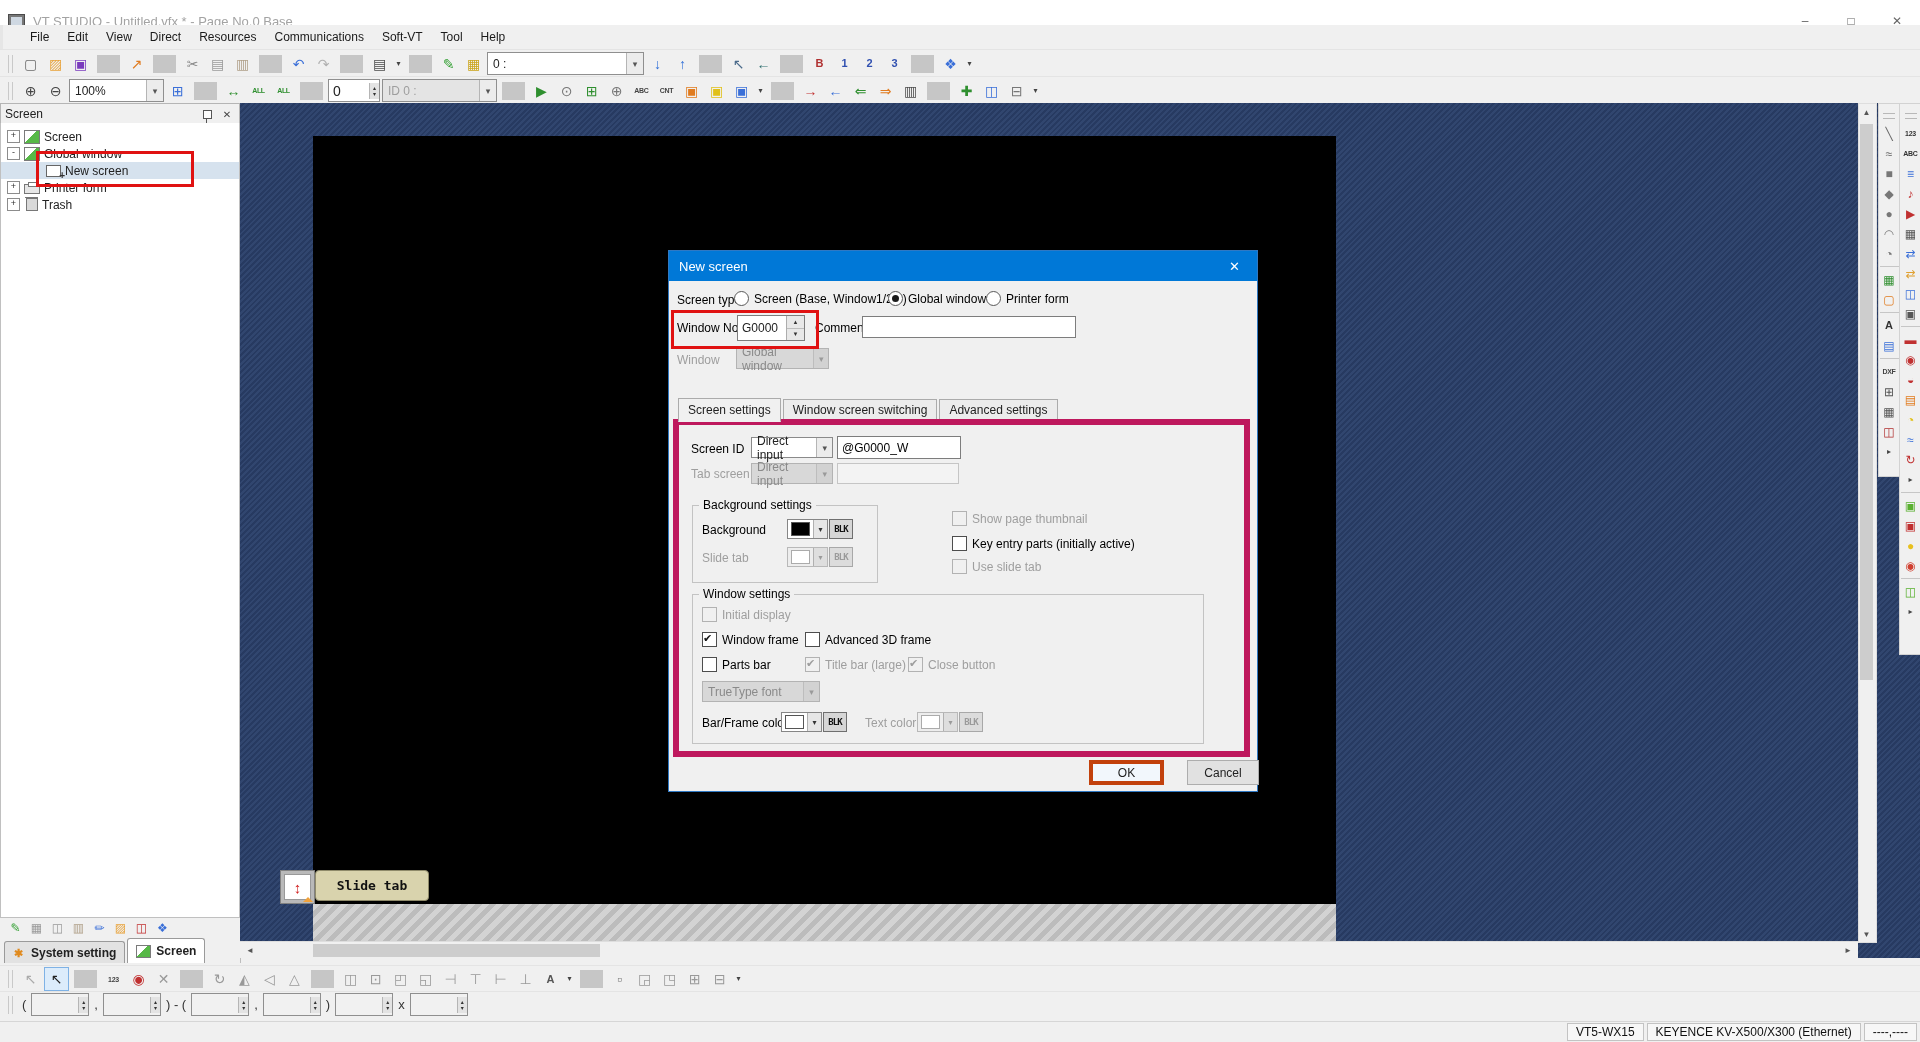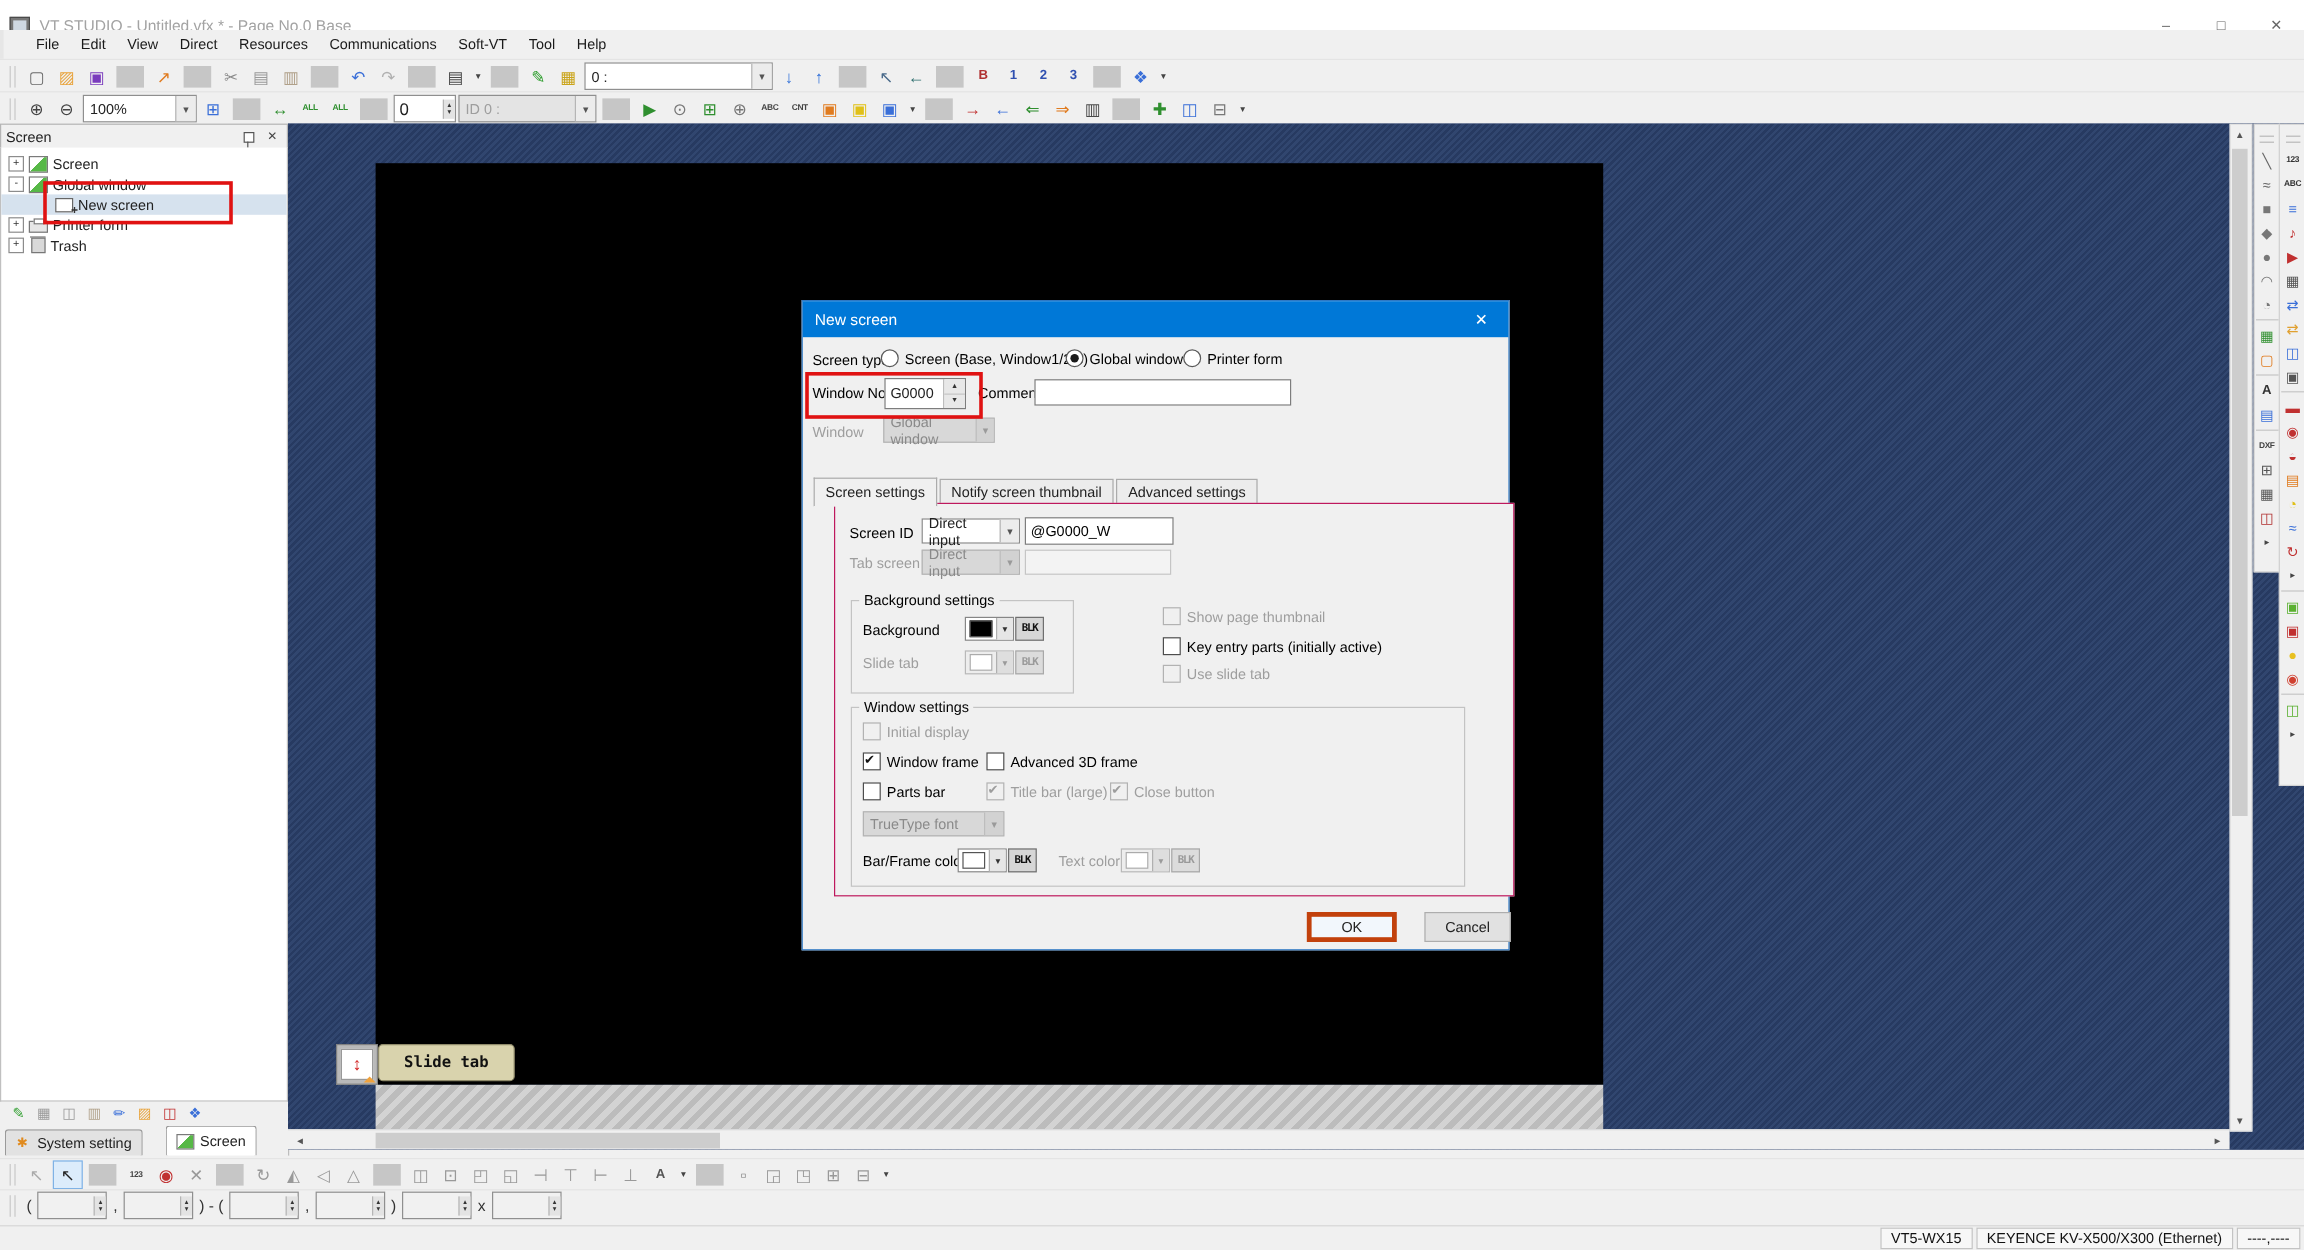--- a/index.html
+++ b/index.html
@@ -65,21 +65,21 @@
   .auto-icon{width:14px;height:12px;flex:none;position:relative;}
   .screen-icon,.screen-tab-icon{background:linear-gradient(135deg,#fff 45%,#57b847 45%);border:1px solid #7a7a7a;}
   .new-screen-icon{background:#fff;border:1px solid #666;width:13px;height:10px;}
   .new-screen-icon::after{content:"+";position:absolute;right:-5px;bottom:-5px;font-size:10px;font-weight:bold;color:#333;}
   .printer-icon{background:#e6e6e6;border:1px solid #777;height:8px;margin-top:2px;}
   .printer-icon::before{content:"";position:absolute;left:3px;top:-3px;width:7px;height:3px;background:#fff;border:1px solid #777;}
   .trash-icon{background:#d9d9d9;border:1px solid #777;width:10px;height:11px;margin-left:2px;}
   .trash-icon::before{content:"";position:absolute;left:-2px;top:-2px;width:13px;height:1px;background:#777;}
   .mini-toolbar{position:absolute;left:0;bottom:25px;height:20px;display:flex;align-items:center;gap:2px;padding-left:6px;}
   .mini-toolbar .tb{height:18px;min-width:19px;font-size:12px;}
-  .side-tabs{position:absolute;left:0;bottom:0;height:25px;display:flex;align-items:flex-end;padding-left:4px;gap:19px;}
+  .side-tabs{position:absolute;left:0;bottom:0;height:25px;display:flex;align-items:flex-end;padding-left:4px;gap:2px;font-weight:bold;}
   .stab{height:21px;display:inline-flex;align-items:center;gap:5px;padding:0 8px;border:1px solid #9a9a9a;border-bottom:none;
     background:#e2e2e2;border-radius:3px 3px 0 0;}
   .stab.active{background:#fff;height:24px;}
   .stab .auto-icon{width:13px;height:11px;}
   .gear-icon{width:12px;height:12px;}
   .gear-icon::after{content:"✱";color:#e08a1e;font-size:11px;line-height:12px;position:absolute;left:1px;top:0;}
 
   
   .canvas-area{position:absolute;left:240px;top:103px;width:1680px;height:855px;overflow:hidden;
     background:#2c4070;background-image:repeating-linear-gradient(135deg,#31466f 0 2px,#273a61 2px 4px);}
@@ -148,21 +148,21 @@
   .ddn{position:absolute;display:flex;align-items:center;justify-content:space-between;padding-left:5px;background:#fff;
     border:1px solid #8a8a8a;font-size:12px;box-sizing:border-box;}
   .ddn::after{content:"▾";width:15px;height:100%;display:flex;align-items:center;justify-content:center;
     background:#ececec;border-left:1px solid #b5b5b5;font-size:9px;color:#555;}
   .ddn.disd{background:#d8d8d8;color:#8a8a8a;border-color:#b3b3b3;}
   .ddn.disd::after{background:#d2d2d2;color:#9a9a9a;border-left-color:#bdbdbd;}
   .tabstrip{position:absolute;left:9px;top:147px;display:flex;align-items:flex-end;}
   .dtab{height:20px;padding:0 9px;border:1px solid #ababab;background:#ececec;display:inline-flex;align-items:center;
     margin-right:2px;font-size:12px;}
   .dtab.active{background:#f0f0f0;height:22px;border-bottom:1px solid #f0f0f0;margin-bottom:-1px;z-index:2;}
-  .tabpanel{position:absolute;left:26px;top:168px;width:565px;height:326px;border:1px solid #be185d;background:#f0f0f0;}
+  .tabpanel{position:absolute;left:4px;top:168px;width:565px;height:326px;border:6px solid #be185d;background:#f0f0f0;}
   .grp{position:absolute;border:1px solid #c3c3c3;}
   .grp-title{position:absolute;top:-8px;left:6px;background:#f0f0f0;padding:0 4px;font-size:12px;color:#000;white-space:nowrap;}
   .swdd{position:absolute;display:flex;align-items:center;height:20px;background:#fff;border:1px solid #868686;box-sizing:border-box;}
   .swdd .sw{width:17px;height:12px;border:1px solid #555;margin:0 3px;}
   .swdd::after{content:"▾";font-size:8px;color:#333;background:#e6e6e6;border-left:1px solid #b0b0b0;width:13px;
     height:100%;display:flex;align-items:center;justify-content:center;}
   .swdd.disd{background:#ededed;border-color:#b8b8b8;}
   .swdd.disd .sw{border-color:#ababab;}
   .swdd.disd::after{color:#9a9a9a;background:#dedede;}
   .sw.black{background:#000;} .sw.white{background:#fff;}
@@ -695,21 +695,21 @@
     <span class="ddn disd" style="left:67px;top:97px;width:93px;height:21px;">
       <span>Global window</span>
     </span>
 
     <div class="tabstrip">
 
     <span class="dtab active">
           <span>Screen settings</span>
         </span>
         <span class="dtab">
-          <span>Notify screen thumbnail</span>
+          <span>Window screen switching</span>
         </span>
         <span class="dtab">
           <span>Advanced settings</span>
         </span>
       </div>
 
     <div class="tabpanel">
       <span class="abs dlbl" style="left:12px;top:17px;">Screen ID</span>
       <span class="ddn" style="left:72px;top:12px;width:82px;height:21px;">
         <span>Direct input</span>

